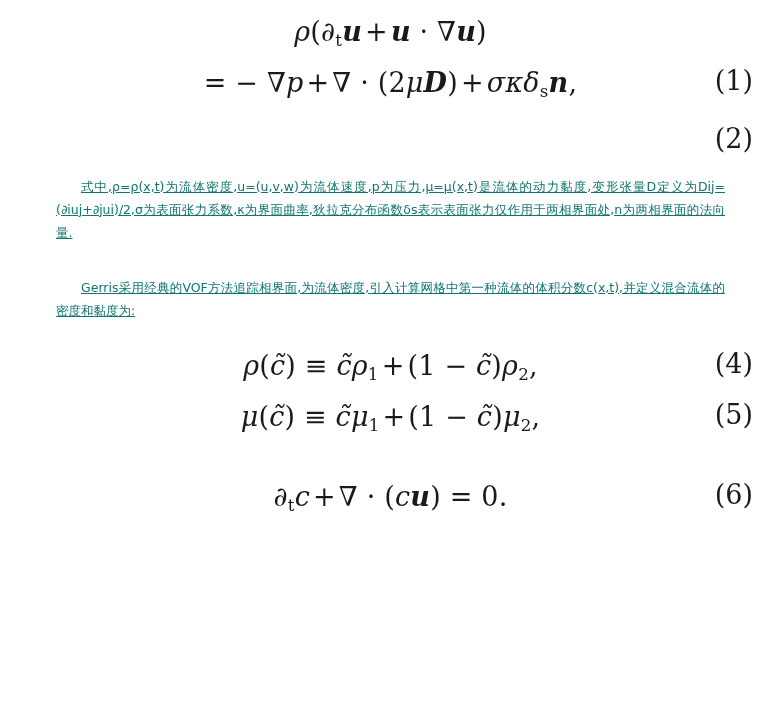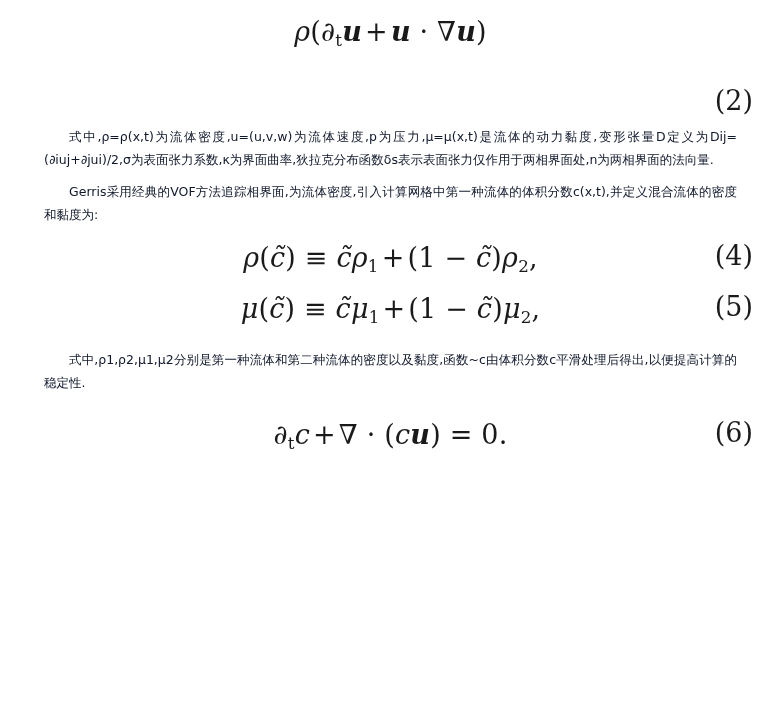--- a/index.html
+++ b/index.html
@@ -56,44 +56,51 @@
     vertical-align: -0.28em;
     font-style: normal;
   }
   .op { padding: 0 3px; }
 
   
   .para {
     font-family: "DejaVu Sans", "Liberation Sans", sans-serif;
     font-size: 12.5px;
     line-height: 1.85;
-    color: #0f172a;
+    color: #0f766e;
     text-align: justify;
-    margin: 0;
+    margin: 12px;
     padding: 0 26px;
+    text-decoration: underline;
   }
   .para.indent { text-indent: 2em; }
 
   .spacer-sm { height: 8px; }
   .spacer-md { height: 14px; }
   .spacer-lg { height: 20px; }
 </style>
 </head>
 <body>
 
 <div class="page">
 
   <div class="eq-block">
     <div class="spacer-md"></div>
     <div class="eq-row">
       <span class="eq-body">
         <span class="it">ρ</span>(∂<span class="sub">t</span><span class="bold-it">u</span><span class="op">+</span><span class="bold-it">u</span> · ∇<span class="bold-it">u</span>)
       </span>
     </div>
     <div class="spacer-md"></div>
+    <div class="eq-row">
+      <span class="eq-body">
+        = − ∇<span class="it">p</span><span class="op">+</span>∇ · (2<span class="it">μ</span><span class="bold-it">D</span>)<span class="op">+</span><span class="it">σκδ</span><span class="sub">s</span><span class="bold-it">n</span>,
+      </span>
+      <span class="eq-num">(1)</span>
+    </div>
   </div>
 
   <div class="spacer-lg"></div>
 
   <div class="eq-block">
     <div class="eq-row">
       <span class="eq-num">(2)</span>
     </div>
   </div>
 
@@ -125,21 +132,20 @@
     <div class="eq-row">
       <span class="eq-body">
         <span class="it">μ</span>(<span class="it">c̃</span>) ≡ <span class="it">c̃μ</span><span class="sub">1</span><span class="op">+</span>(1 − <span class="it">c̃</span>)<span class="it">μ</span><span class="sub">2</span>,
       </span>
       <span class="eq-num">(5)</span>
     </div>
   </div>
 
   <div class="spacer-lg"></div>
 
-  <p class="para indent">式中,ρ1,ρ2,μ1,μ2分别是第一种流体和第二种流体的密度以及黏度,函数~c由体积分数c平滑处理后得出,以便提高计算的稳定性.</p>
 
   <div class="spacer-sm"></div>
 
 
   <div class="spacer-md"></div>
 
   <div class="eq-block">
     <div class="eq-row">
       <span class="eq-body">
         ∂<span class="sub">t</span><span class="it">c</span><span class="op">+</span>∇ · (<span class="it">c</span><span class="bold-it">u</span>) = 0.

